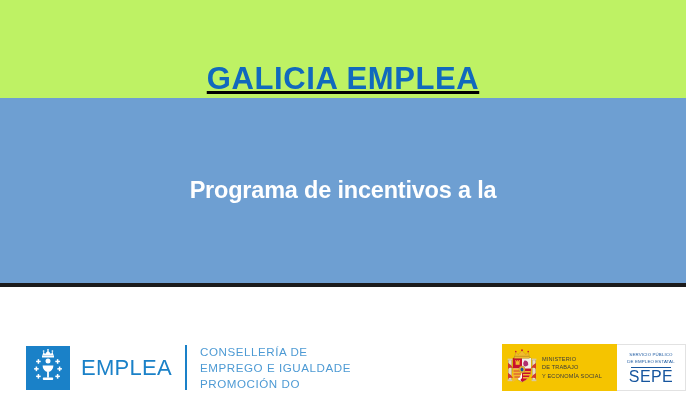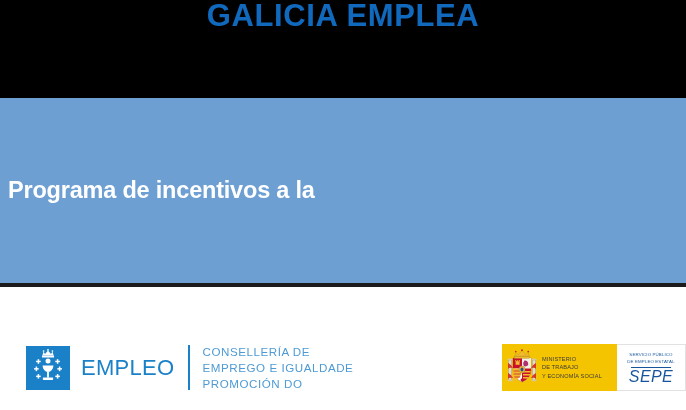--- a/index.html
+++ b/index.html
@@ -16,23 +16,23 @@
     position: relative;
   }
 
   
   .header-title-bar {
     position: absolute;
     left: 0;
     top: 0;
     width: 686px;
     height: 98px;
-    background: #000000;
-    display: flex;
-    align-items: flex-start;
+    background: #bef264;
+    display: flex;
+    align-items: flex-end;
     justify-content: center;
     text-decoration: underline;
   }
   .header-title {
     font-family: "Liberation Sans", sans-serif;
     font-size: 31px;
     font-weight: bold;
     letter-spacing: 0.6px;
     color: #1169bd;
     line-height: 1;
@@ -44,21 +44,21 @@
   
   .banner {
     position: absolute;
     left: 0;
     top: 98px;
     width: 686px;
     height: 185px;
     background: #6e9fd2;
     display: flex;
     align-items: center;
-    justify-content: flex-start;
+    justify-content: center;
     box-sizing: border-box;
   }
   .banner-text {
     color: #ffffff;
     font-family: "Liberation Sans", sans-serif;
     font-weight: bold;
     font-size: 23.5px;
     line-height: 1.3;
     text-align: center;
     margin: 0;
@@ -198,21 +198,20 @@
     background: #16559e;
     margin: 1.5px 0 1px 0;
   }
   .sepe-word {
     color: #16559e;
     font-family: "Liberation Sans", sans-serif;
     font-size: 16px;
     font-weight: normal;
     letter-spacing: 0.4px;
     line-height: 1;
-    font-style: italic;
   }
 </style>
 </head>
 <body>
 
 <div class="header-title-bar">
   <h1 class="header-title">GALICIA EMPLEA</h1>
 </div>
 
 <div class="banner">
@@ -262,21 +261,21 @@
         <g fill="#ffffff">
           <circle cx="22" cy="15.0" r="2.5"></circle>
           <path d="M16.6 19.4 h10.8 a5.4 6.6 0 0 1 -10.8 0 Z"></path>
           <rect x="21.1" y="25.6" width="1.8" height="6.0"></rect>
           <rect x="16.9" y="31.6" width="10.2" height="2.3" rx="0.6"></rect>
         </g>
       </svg>
     </div>
 
     <div class="xunta-wordmark">
-      <span>EMPLEO</span>
+      <span>EMPLEA</span>
     </div>
 
     <div class="footer-divider"></div>
 
     <div class="consellaria">
       <span>CONSELLERÍA DE</span>
       <span>EMPREGO E IGUALDADE</span>
       <span>PROMOCIÓN DO</span>
     </div>
   </div>

